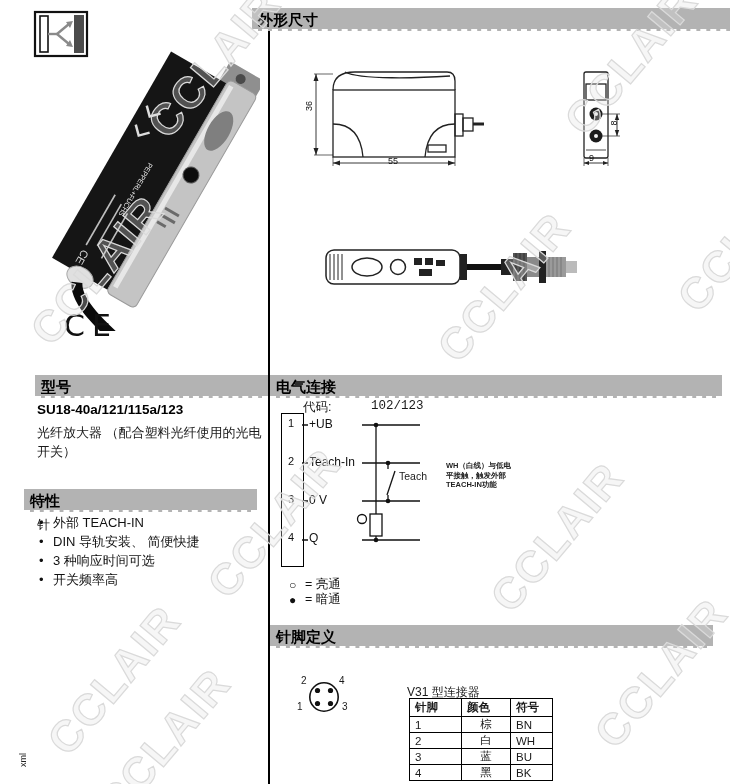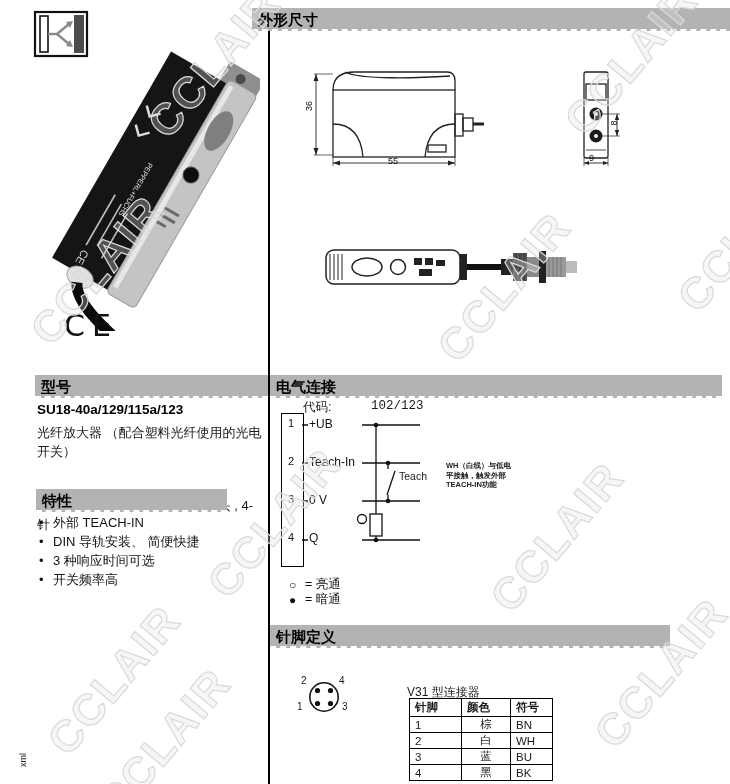--- a/index.html
+++ b/index.html
@@ -79,25 +79,25 @@
       <rect transform="rotate(90 100 175)" x="100" y="175" width="52" height="1.6" fill="#bdbdbd"></rect>
       <text transform="rotate(90 78 228)" x="78" y="228" font-size="11" fill="#d6d6d6">CE</text>
       <ellipse cx="90" cy="254" rx="14" ry="10" fill="#e0e0e0" stroke="#a8a8a8"></ellipse>
       <path d="M90,260 C98,278 135,286 165,292" stroke="#0a0a0a" stroke-width="11" fill="none"></path>
     </g>
   </svg>
 
   <div class="abs" style="left:64px;top:308px;font-size:30px;letter-spacing:7px;color:#111;font-family:'DejaVu Sans',sans-serif;">CE</div>
 
   <div class="hdr" style="left:35px;top:375px;width:233px;">型号</div>
-  <div class="abs" style="left:37px;top:402px;font-size:13.5px;font-weight:bold;color:#000;">SU18-40a/129/115a/123</div>
+  <div class="abs" style="left:37px;top:402px;font-size:13.5px;font-weight:bold;color:#000;">SU18-40a/121/115a/123</div>
   <div class="abs" style="left:37px;top:424px;width:228px;font-size:13px;line-height:18.5px;">光纤放大器 （配合塑料光纤使用的光电开关）</div>
   <div class="abs" style="left:37px;top:461px;width:228px;font-size:13px;line-height:18.5px;margin-top:36px;">200 mm 固定电缆带 M8x1 连接头 , 4- 针</div>
 
-  <div class="hdr" style="left:36px;top:489px;width:191px;">特性</div>
+  <div class="hdr" style="left:24px;top:489px;width:233px;">特性</div>
   <div class="abs" style="left:37px;top:516px;width:230px;">
     <div class="feat-item">外部 TEACH-IN</div>
     <div class="feat-item">DIN 导轨安装、 简便快捷</div>
     <div class="feat-item">3 种响应时间可选</div>
     <div class="feat-item">开关频率高</div>
   </div>
 
   <div class="footer-vert">xml</div>
 
   <div class="hdr" style="left:252px;top:8px;width:544px;">外形尺寸</div>
@@ -221,21 +221,21 @@
 
   <div class="legend-row" style="left:289px;top:576px;">
     <span class="legend-sym">○</span>
     <span>= 亮通</span>
   </div>
   <div class="legend-row" style="left:289px;top:591px;">
     <span class="legend-sym">●</span>
     <span>= 暗通</span>
   </div>
 
-  <div class="hdr" style="left:270px;top:625px;width:400px;">针脚定义</div>
+  <div class="hdr" style="left:270px;top:625px;width:443px;">针脚定义</div>
 
   <svg class="abs" style="left:308px;top:681px" width="34" height="34" viewBox="0 0 34 34">
     <circle cx="16" cy="16" r="14.2" fill="#fff" stroke="#111" stroke-width="1.6"></circle>
     <circle cx="9.5" cy="9.5" r="2.6" fill="#111"></circle>
     <circle cx="22.5" cy="9.5" r="2.6" fill="#111"></circle>
     <circle cx="9.5" cy="22.5" r="2.6" fill="#111"></circle>
     <circle cx="22.5" cy="22.5" r="2.6" fill="#111"></circle>
   </svg>
   <span class="abs" style="left:301px;top:675px;font-size:10px;">2</span>
   <span class="abs" style="left:339px;top:675px;font-size:10px;">4</span>

